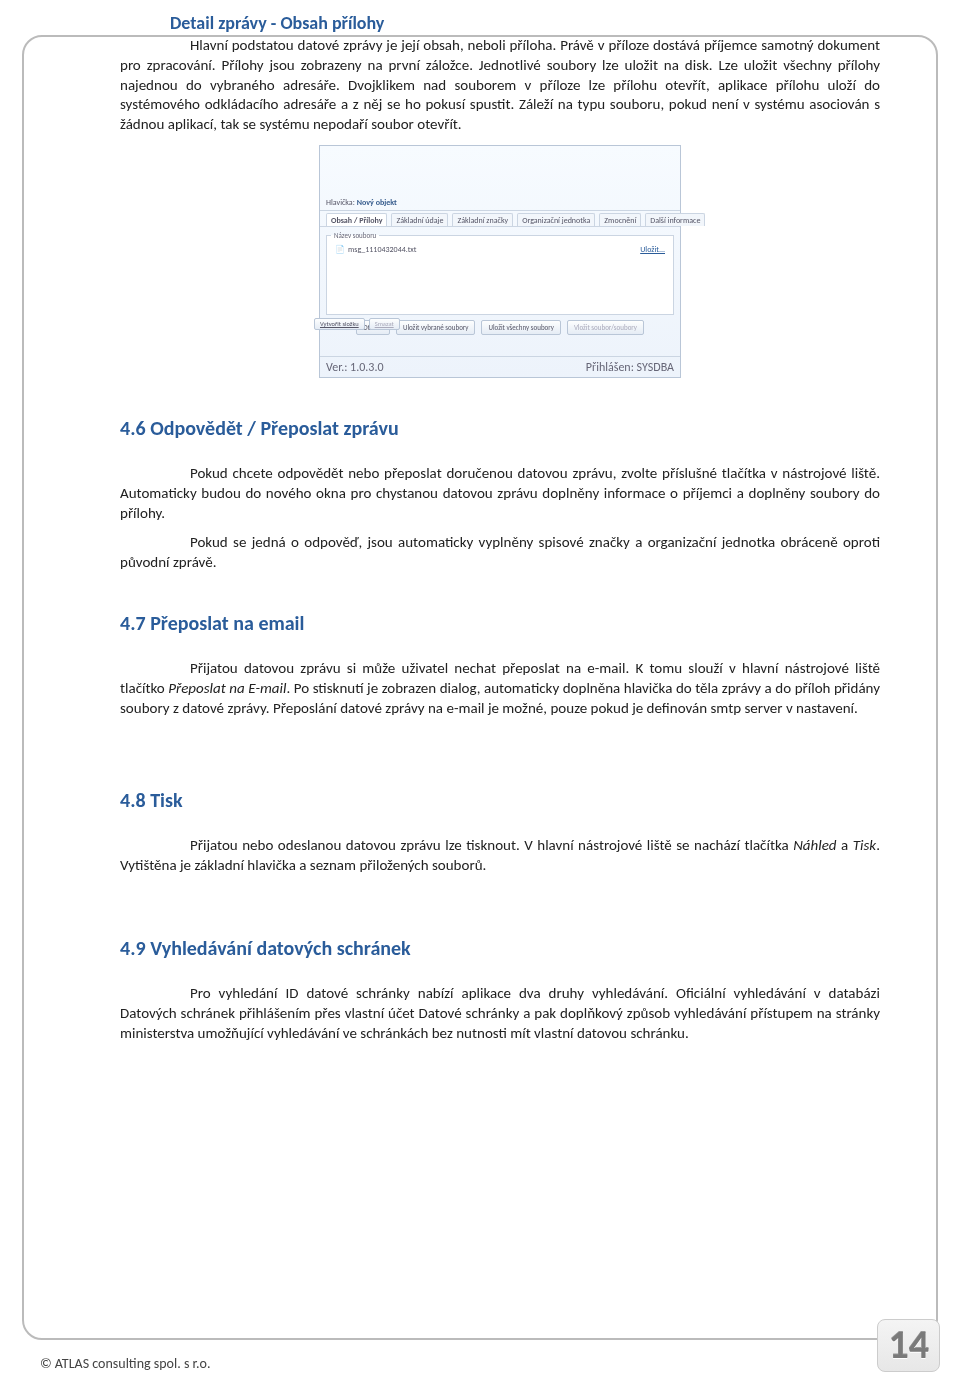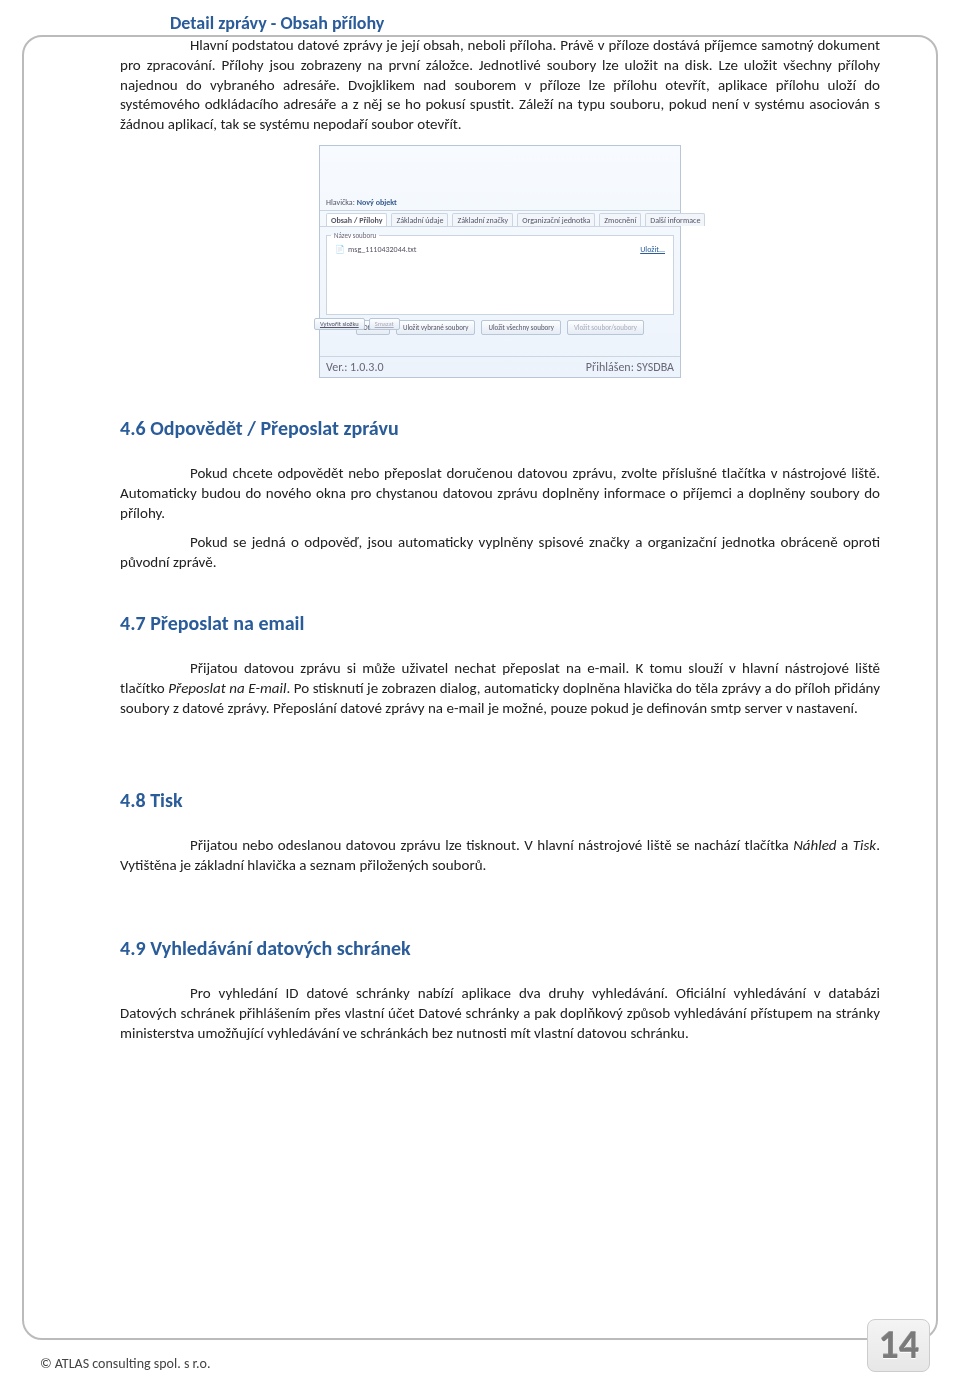--- a/index.html
+++ b/index.html
@@ -165,21 +165,21 @@
     left: -6px;
     display: inline-flex;
     gap: 4px;
   }
   .shot .sidebtns .btn { font-size: 6.5px; padding: 1px 5px; text-decoration: underline; }
 
   .page-footer {
     position: absolute;
     bottom: 8px;
     left: 40px;
-    right: 30px;
+    right: 20px;
     display: flex;
     justify-content: space-between;
     align-items: flex-end;
     font-size: 14px;
     color: #444;
   }
   .page-num {
     font-size: 40px;
     font-weight: 700;
     color: #7a7a7a;

